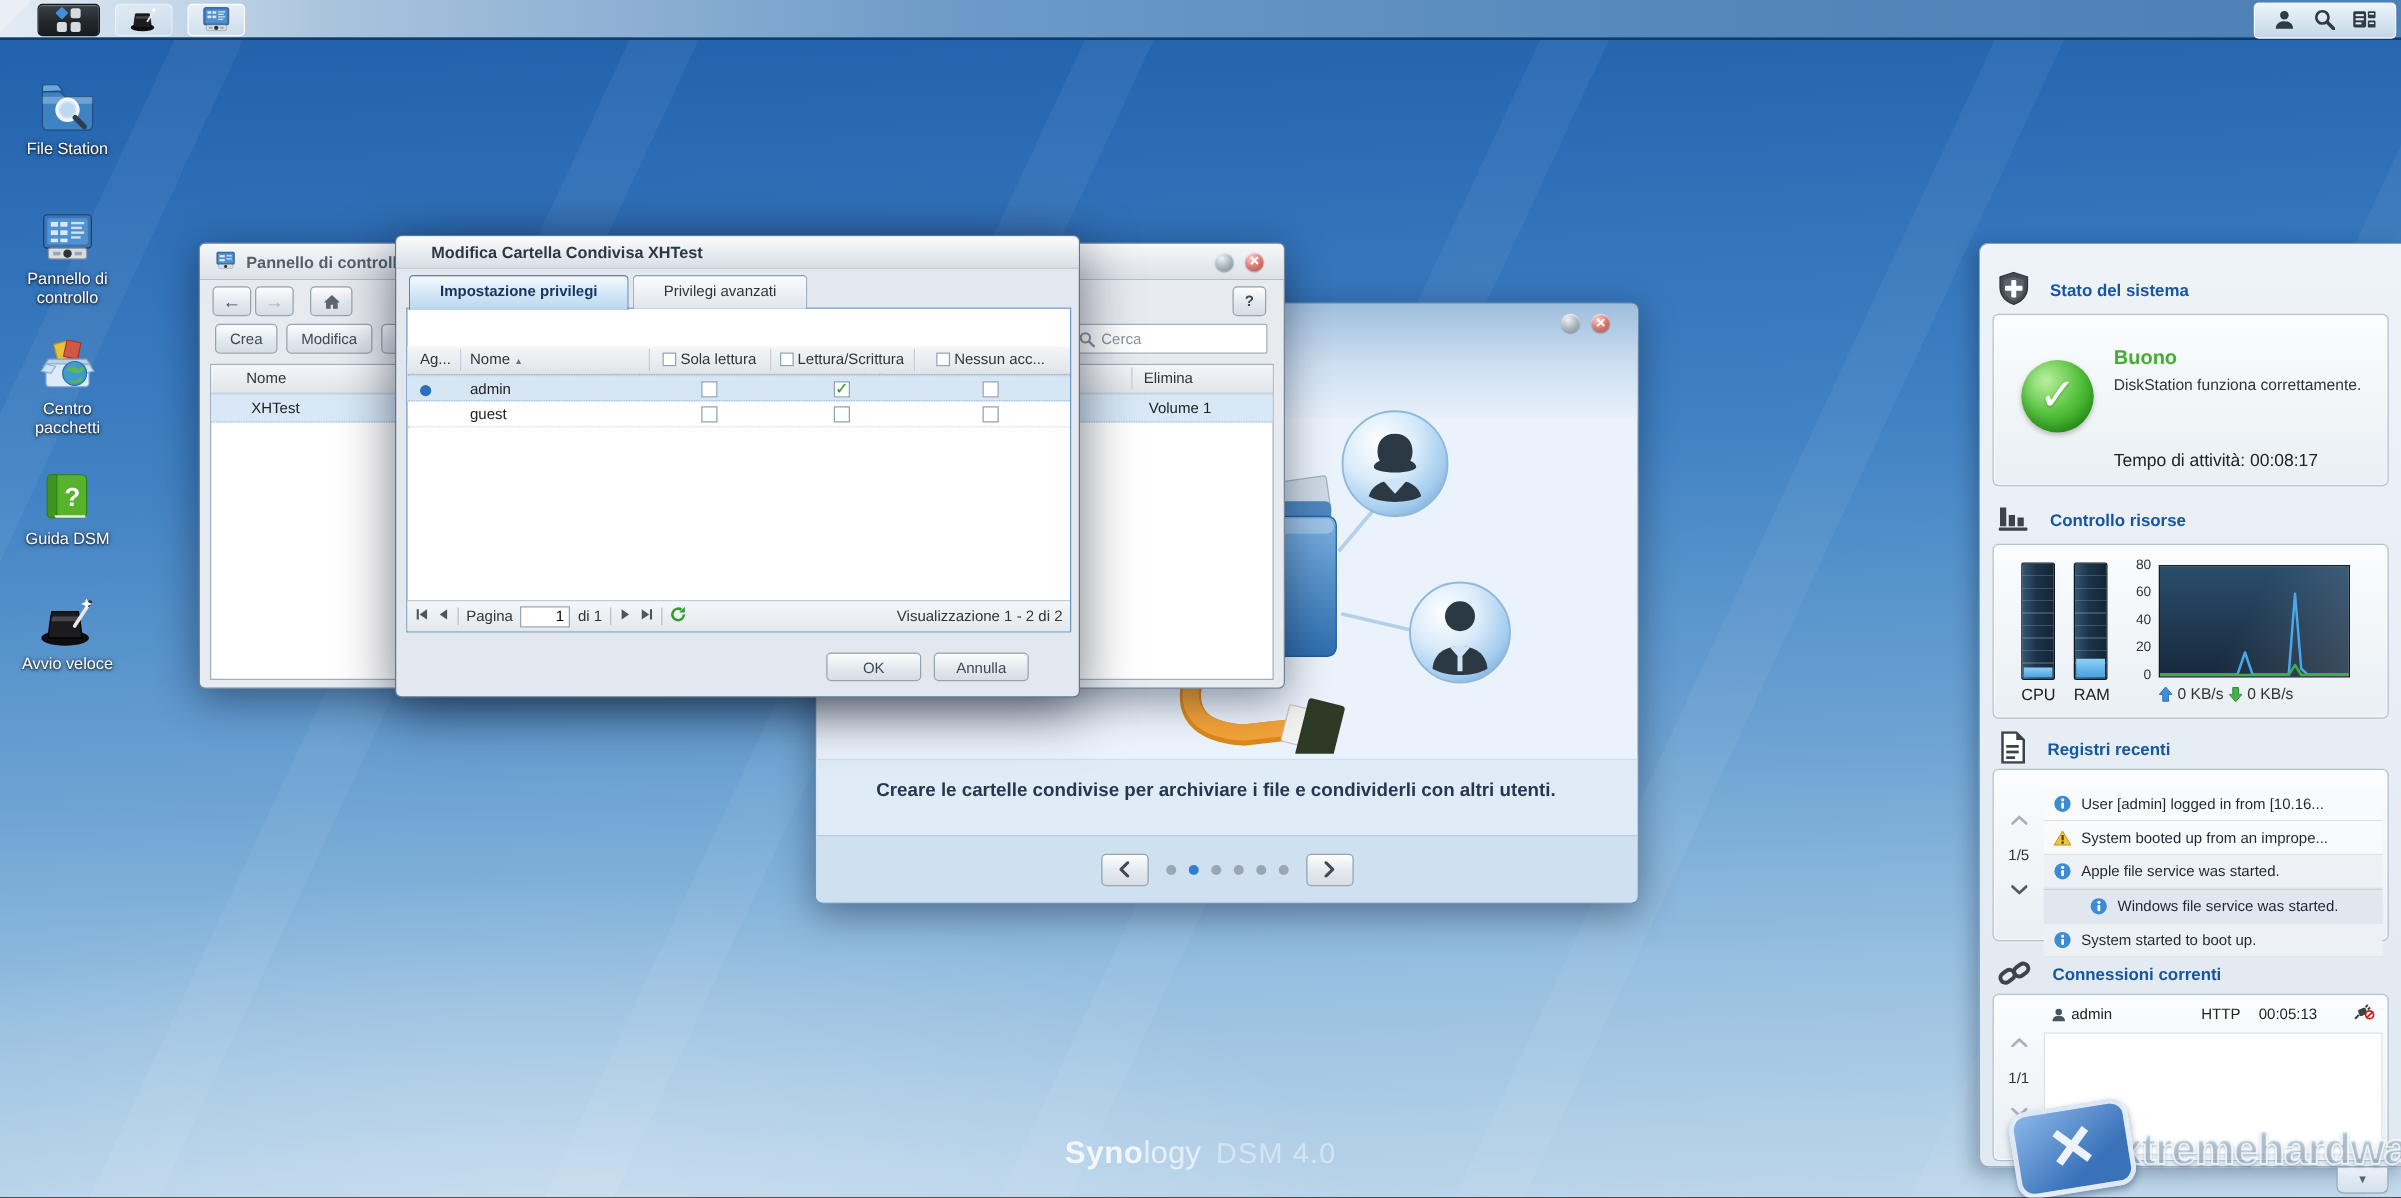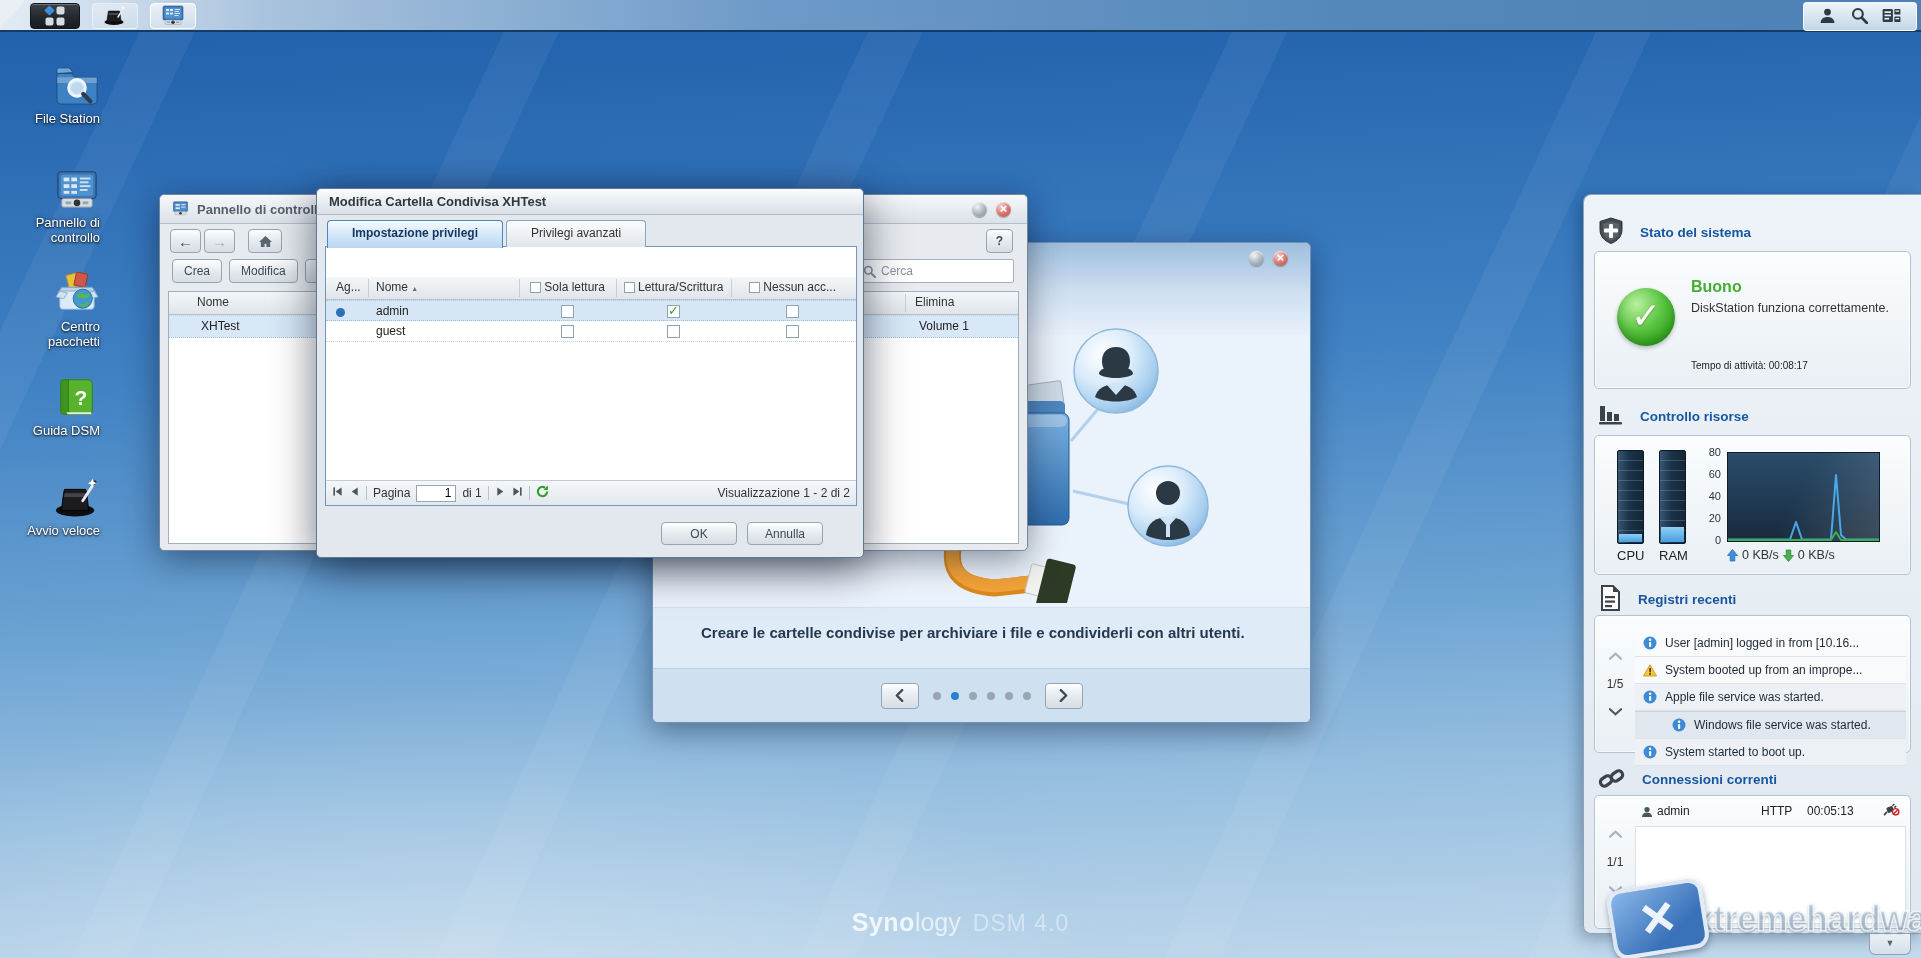--- a/index.html
+++ b/index.html
@@ -34,21 +34,21 @@
   .menu-grid i:nth-child(3){left:0;bottom:0;} .menu-grid i:nth-child(4){right:0;bottom:0;}
   .tb-app{width:46px;background:linear-gradient(rgba(255,255,255,.38),rgba(255,255,255,.10));
     border:1px solid rgba(255,255,255,.45);display:flex;align-items:center;justify-content:center;}
   .tb-app.active{background:linear-gradient(rgba(255,255,255,.66),rgba(255,255,255,.28));border:1px solid #fff;}
   .tb-hat{left:92px;} .tb-cp{left:150px;}
   .tray{position:absolute;right:4px;top:2px;width:112px;height:27px;border-radius:4px;
     background:linear-gradient(#eef4f9,#c3d6e7);border:1px solid rgba(255,255,255,.75);
     display:flex;align-items:center;justify-content:space-evenly;}
 
   
-  .dicon{position:absolute;left:8px;width:92px;text-align:right;cursor:default;z-index:2;}
+  .dicon{position:absolute;left:8px;width:92px;text-align:center;cursor:default;z-index:2;}
   .dicon .lbl{margin-top:3px;font-size:13px;color:#fff;line-height:1.15;
     text-shadow:0 1px 2px rgba(0,0,0,.85),0 0 4px rgba(0,0,0,.5);}
 
   
   .ball{width:15px;height:15px;border-radius:50%;display:inline-block;position:relative;
     box-shadow:inset 0 1px 1px rgba(255,255,255,.7),0 1px 1px rgba(0,0,0,.3);}
   .ball.min{background:radial-gradient(circle at 35% 30%,#eff3f6,#a8b2bb 55%,#7e8a94);}
   .ball.close{background:radial-gradient(circle at 35% 30%,#f6d0cc,#d4736d 55%,#b25049);}
   .ball.close::after{content:"\00d7";position:absolute;left:0;top:-1px;width:100%;text-align:center;
     color:#fff;font-weight:bold;font-size:13px;line-height:15px;}
@@ -103,21 +103,21 @@
   .wz-dots i{width:8px;height:8px;border-radius:50%;background:#9aa6b2;}
   .wz-dots i.on{background:#2f7fd0;}
   .illus{position:absolute;left:280px;top:70px;width:300px;height:290px;}
 
   
   .dialog{position:absolute;left:316px;top:188px;width:548px;height:370px;z-index:30;
     background:#e3e8ee;border:1px solid #5f7ociao;border:1px solid #5f7890;border-radius:5px;
     box-shadow:0 10px 44px rgba(0,8,25,.55);box-sizing:border-box;}
   .dlg-title{position:absolute;left:0;top:0;right:0;height:26px;border-radius:5px 5px 0 0;
     background:linear-gradient(#fbfcfd,#d8dfe6);border-bottom:1px solid #b2bcc6;
-    font-weight:bold;font-size:13px;color:#2e3842;line-height:26px;padding-left:12px;box-sizing:border-box;}
+    font-weight:bold;font-size:13px;color:#2e3842;line-height:26px;padding-left:28px;box-sizing:border-box;}
   .tabs{position:absolute;left:10px;top:31px;display:flex;gap:3px;z-index:2;}
   .tab{box-sizing:border-box;height:27px;line-height:25px;padding:0 24px;font-size:12px;color:#333;
     border:1px solid #8aa4bc;border-bottom:none;border-radius:4px 4px 0 0;
     background:linear-gradient(#fbfcfd,#e0e6ec);}
   .tab.active{background:linear-gradient(#f4faff,#cfe4f6 60%,#b9d6ee);font-weight:bold;color:#16355f;
     border-color:#4f86bc;height:28px;}
   .dlg-frame{position:absolute;left:8px;top:57px;width:530px;height:258px;background:#fff;
     border:1px solid #6f96bc;box-sizing:content-box;}
   .dlg-toprow{position:absolute;left:0;top:0;right:0;height:30px;background:#eff3f7;
     border-bottom:1px solid #ccd6e0;margin-top:43px;}
@@ -162,21 +162,21 @@
   .sect-head .st{font-weight:bold;font-size:13.5px;color:#1857a0;}
   .pbox{position:absolute;left:10px;width:317px;background:linear-gradient(180deg,#fbfdfe,#e9eff4);
     border:1px solid #b5c3d0;border-radius:5px;box-shadow:inset 0 0 0 1px rgba(255,255,255,.6);box-sizing:border-box;}
   .okcircle{position:absolute;left:22px;top:36px;width:58px;height:58px;border-radius:50%;
     background:radial-gradient(circle at 34% 28%,#b9f09e,#56c23d 48%,#2f9e1e 82%);
     box-shadow:inset 0 -5px 9px rgba(0,60,0,.25),0 2px 4px rgba(0,0,0,.25);}
   .okcircle::after{content:"\2713";position:absolute;inset:0;text-align:center;line-height:56px;
     color:#fff;font-size:36px;font-weight:bold;text-shadow:0 1px 2px rgba(0,60,0,.4);}
   .hl-status{position:absolute;left:96px;top:26px;font-size:16px;font-weight:bold;color:#44ad33;}
   .hl-desc{position:absolute;left:96px;top:48px;width:205px;font-size:12.5px;color:#333;line-height:1.3;}
-  .hl-uptime{position:absolute;left:96px;top:108px;font-size:10px;color:#222;}
+  .hl-uptime{position:absolute;left:96px;top:108px;font-size:14px;color:#222;}
   .gauge{position:absolute;width:25px;height:92px;top:14px;border:1px solid #0d1b28;border-radius:2px;
     background:linear-gradient(90deg,#375572 0%,#1b3349 45%,#142636 100%);overflow:hidden;}
   .gauge::before{content:"";position:absolute;inset:0;
     background:repeating-linear-gradient(180deg,transparent 0 9px,rgba(190,210,230,.22) 9px 10px);}
   .gauge .fill{position:absolute;left:1px;right:1px;bottom:1px;background:linear-gradient(180deg,#8fd0f5,#47a0e0);}
   .glabel{position:absolute;top:112px;width:25px;text-align:center;font-size:13px;color:#222;}
   .tick{position:absolute;width:26px;text-align:right;font-size:11px;color:#2a3540;}
   .netgraph{position:absolute;left:132px;top:16px;width:153px;height:90px;border:1px solid #0f1d2b;
     background:linear-gradient(300deg,rgba(255,255,255,.16),rgba(255,255,255,0) 55%),
                linear-gradient(180deg,#2a4d6b,#17293c);box-sizing:border-box;}

